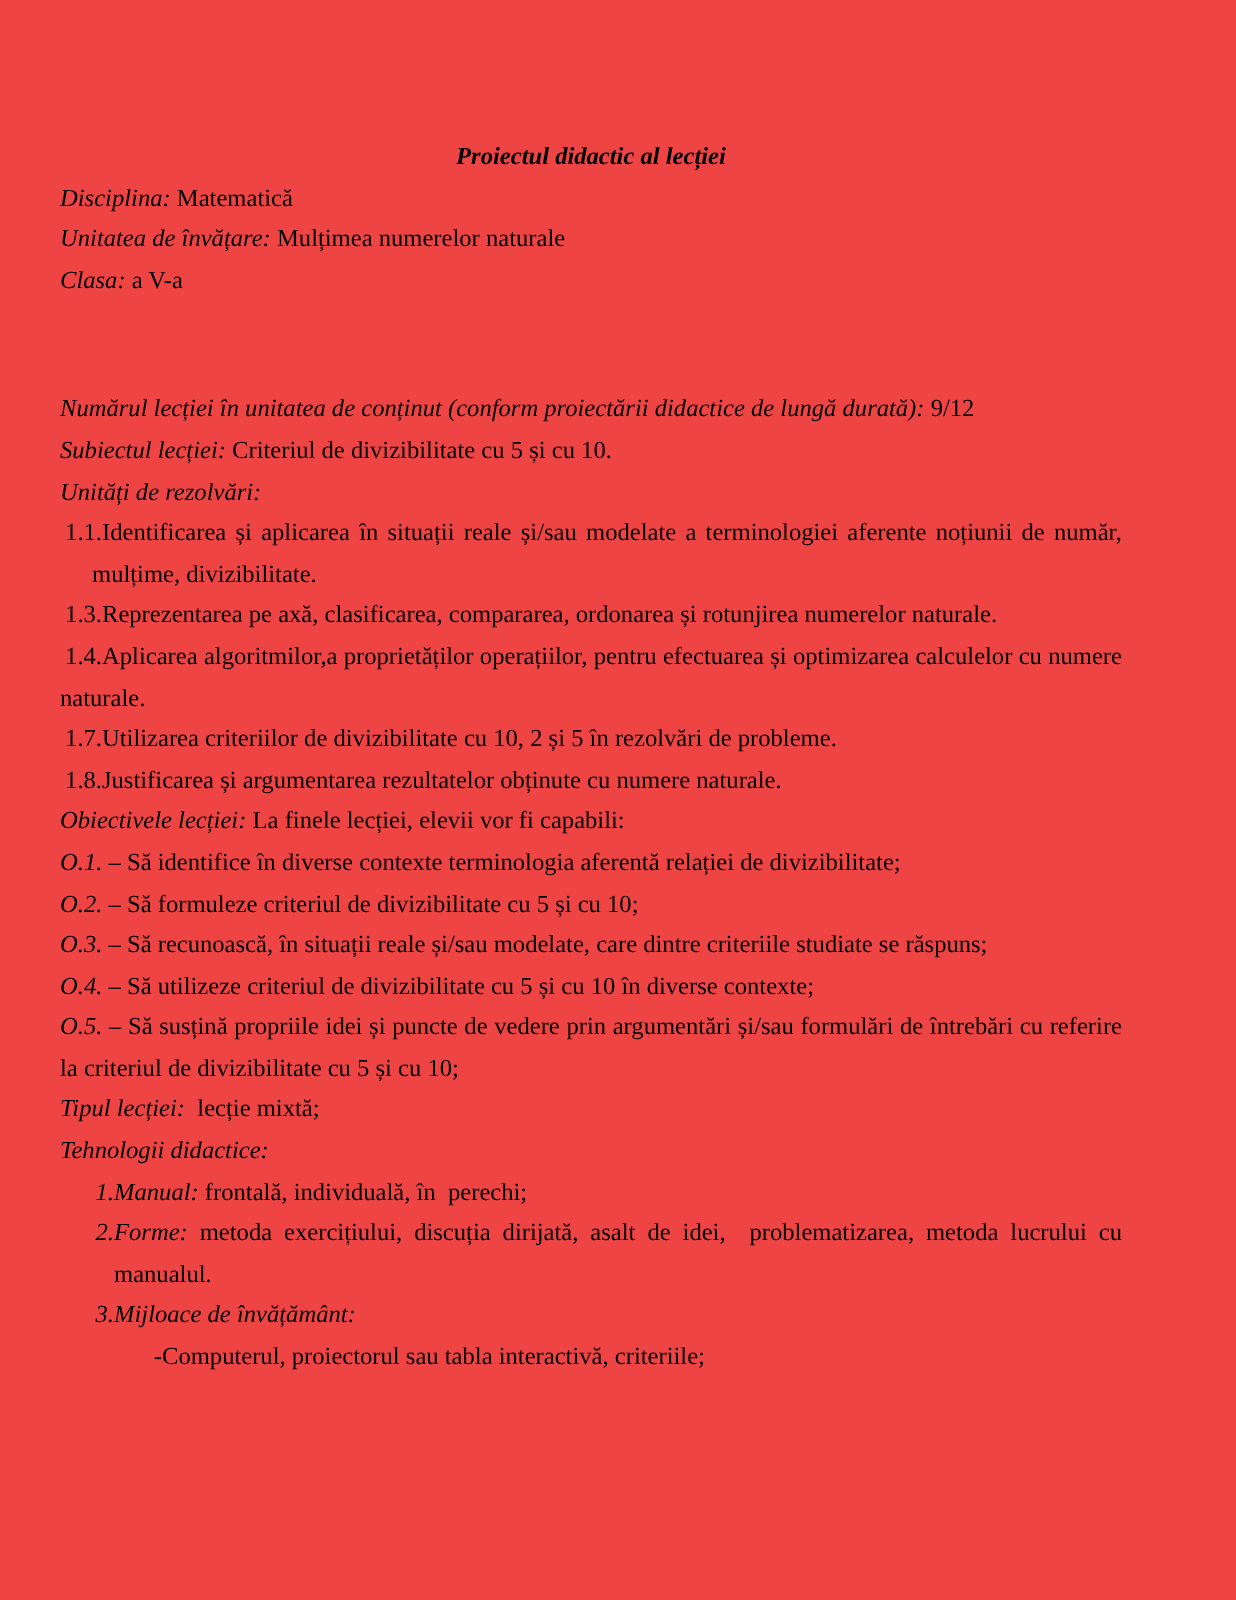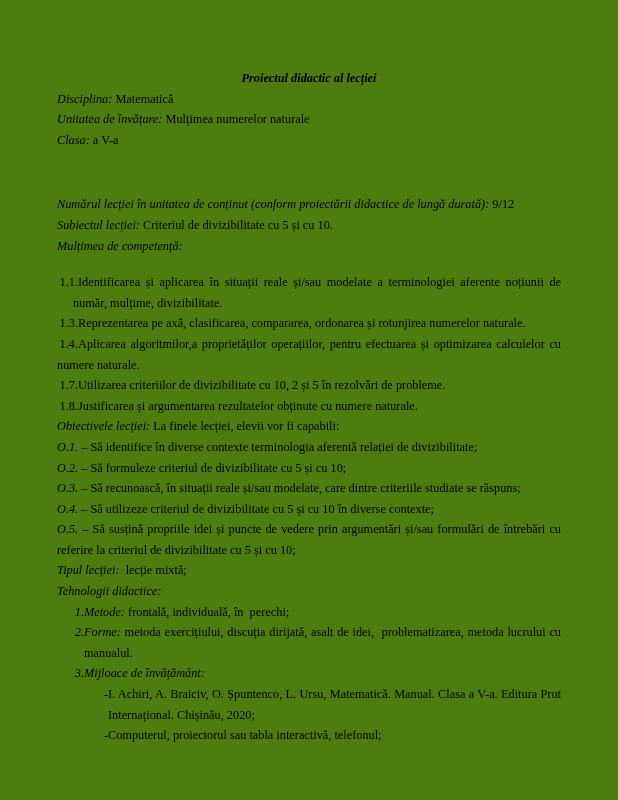--- a/index.html
+++ b/index.html
@@ -6,28 +6,28 @@
   html, body {
     margin: 0;
     padding: 0;
     background: #ffffff;
   }
   .page {
     position: relative;
     width: 618px;
     height: 800px;
     margin: 0 auto;
-    background: #4d7c0f;
+    background: #ef4444;
     color: #000000;
     font-family: "Liberation Serif", "DejaVu Serif", serif;
     font-size: 12.3px;
     line-height: 20.6px;
     overflow: hidden;
     box-sizing: border-box;
-    padding: 68px 57px 0 57px;
+    padding: 68px 57px 0 30px;
   }
   .para {
     margin: 0;
     padding: 0;
     text-align: left;
   }
   .title {
     text-align: center;
     font-weight: bold;
     font-style: italic;
@@ -48,33 +48,32 @@
 <body>
 
 <div class="page">
   <p class="para title">Proiectul didactic al lecției</p>
   <div id="paragraphs">
       <p class="para"><span class="b i">Disciplina:</span><span> Matematică</span></p>
       <p class="para"><span class="b i">Unitatea de învățare:</span><span> Mulțimea numerelor naturale</span></p>
       <p class="para"><span class="b i">Clasa:</span><span> a V-a</span></p>
       <p class="para nowrap"><span class="b i">Numărul lecției în unitatea de conținut (conform proiectării didactice de lungă durată):</span><span> 9/12</span></p>
       <p class="para"><span class="b i">Subiectul lecției:</span><span> Criteriul de divizibilitate cu 5 și cu 10.</span></p>
-      <p class="para"><span class="b i">Mulțimea de competență:</span></p>
-      <p class="para hang16 just"><span class="b seg-w" style="width: 21px; margin-top: 16px;">1.1.</span><span>Identificarea și aplicarea în situații reale și/sau modelate a terminologiei aferente noțiunii de număr, mulțime, divizibilitate.</span></p>
+      <p class="para"><span class="b i">Unități de rezolvări:</span></p>
+      <p class="para hang16 just"><span class="b seg-w" style="width: 21px;">1.1.</span><span>Identificarea și aplicarea în situații reale și/sau modelate a terminologiei aferente noțiunii de număr, mulțime, divizibilitate.</span></p>
       <p class="para"><span class="b seg-w" style="width: 21px;">1.3.</span><span>Reprezentarea pe axă, clasificarea, compararea, ordonarea și rotunjirea numerelor naturale.</span></p>
       <p class="para just"><span class="b seg-w" style="width: 21px;">1.4.</span><span>Aplicarea algoritmilor,a proprietăților operațiilor, pentru efectuarea și optimizarea calculelor cu numere naturale.</span></p>
       <p class="para"><span class="b seg-w" style="width: 21px;">1.7.</span><span>Utilizarea criteriilor de divizibilitate cu 10, 2 și 5 în rezolvări de probleme.</span></p>
       <p class="para"><span class="b seg-w" style="width: 21px;">1.8.</span><span>Justificarea și argumentarea rezultatelor obținute cu numere naturale.</span></p>
       <p class="para"><span class="b i">Obiectivele lecției:</span><span> La finele lecției, elevii vor fi capabili:</span></p>
       <p class="para"><span class="b i">O.1.</span><span> – Să identifice în diverse contexte terminologia aferentă relației de divizibilitate;</span></p>
       <p class="para"><span class="b i">O.2.</span><span> – Să formuleze criteriul de divizibilitate cu 5 și cu 10;</span></p>
       <p class="para"><span class="b i">O.3.</span><span> – Să recunoască, în situații reale și/sau modelate, care dintre criteriile studiate se răspuns;</span></p>
       <p class="para"><span class="b i">O.4.</span><span> – Să utilizeze criteriul de divizibilitate cu 5 și cu 10 în diverse contexte;</span></p>
       <p class="para just"><span class="b i">O.5.</span><span> – Să susțină propriile idei și puncte de vedere prin argumentări și/sau formulări de întrebări cu referire la criteriul de divizibilitate cu 5 și cu 10;</span></p>
       <p class="para"><span class="b i">Tipul lecției:</span><span>&nbsp; lecție mixtă;</span></p>
       <p class="para"><span class="b i">Tehnologii didactice:</span></p>
-      <p class="para li1"><span class="b i seg-w" style="width: 18px;">1.</span><span class="b i">Metode:</span><span> frontală, individuală, în&nbsp; perechi;</span></p>
+      <p class="para li1"><span class="b i seg-w" style="width: 18px;">1.</span><span class="b i">Manual:</span><span> frontală, individuală, în&nbsp; perechi;</span></p>
       <p class="para li1 just"><span class="b i seg-w" style="width: 18px;">2.</span><span class="b i">Forme:</span><span> metoda exercițiului, discuția dirijată, asalt de idei,&nbsp; problematizarea, metoda lucrului cu manualul.</span></p>
       <p class="para li1"><span class="b i seg-w" style="width: 18px;">3.</span><span class="b i">Mijloace de învățământ:</span></p>
-      <p class="para dash just"><span class="seg-w" style="width: 17px;">-</span><span>I. Achiri, A. Braiciv, O. Șpuntenco, L. Ursu, Matematică. Manual. Clasa a V-a. Editura Prut Internațional. Chișinău, 2020;</span></p>
-      <p class="para dash"><span class="seg-w" style="width: 17px;">-</span><span>Computerul, proiectorul sau tabla interactivă, telefonul;</span></p>
+      <p class="para dash"><span class="seg-w" style="width: 17px;">-</span><span>Computerul, proiectorul sau tabla interactivă, criteriile;</span></p>
     </div>
 </div>
 
 </body></html>

